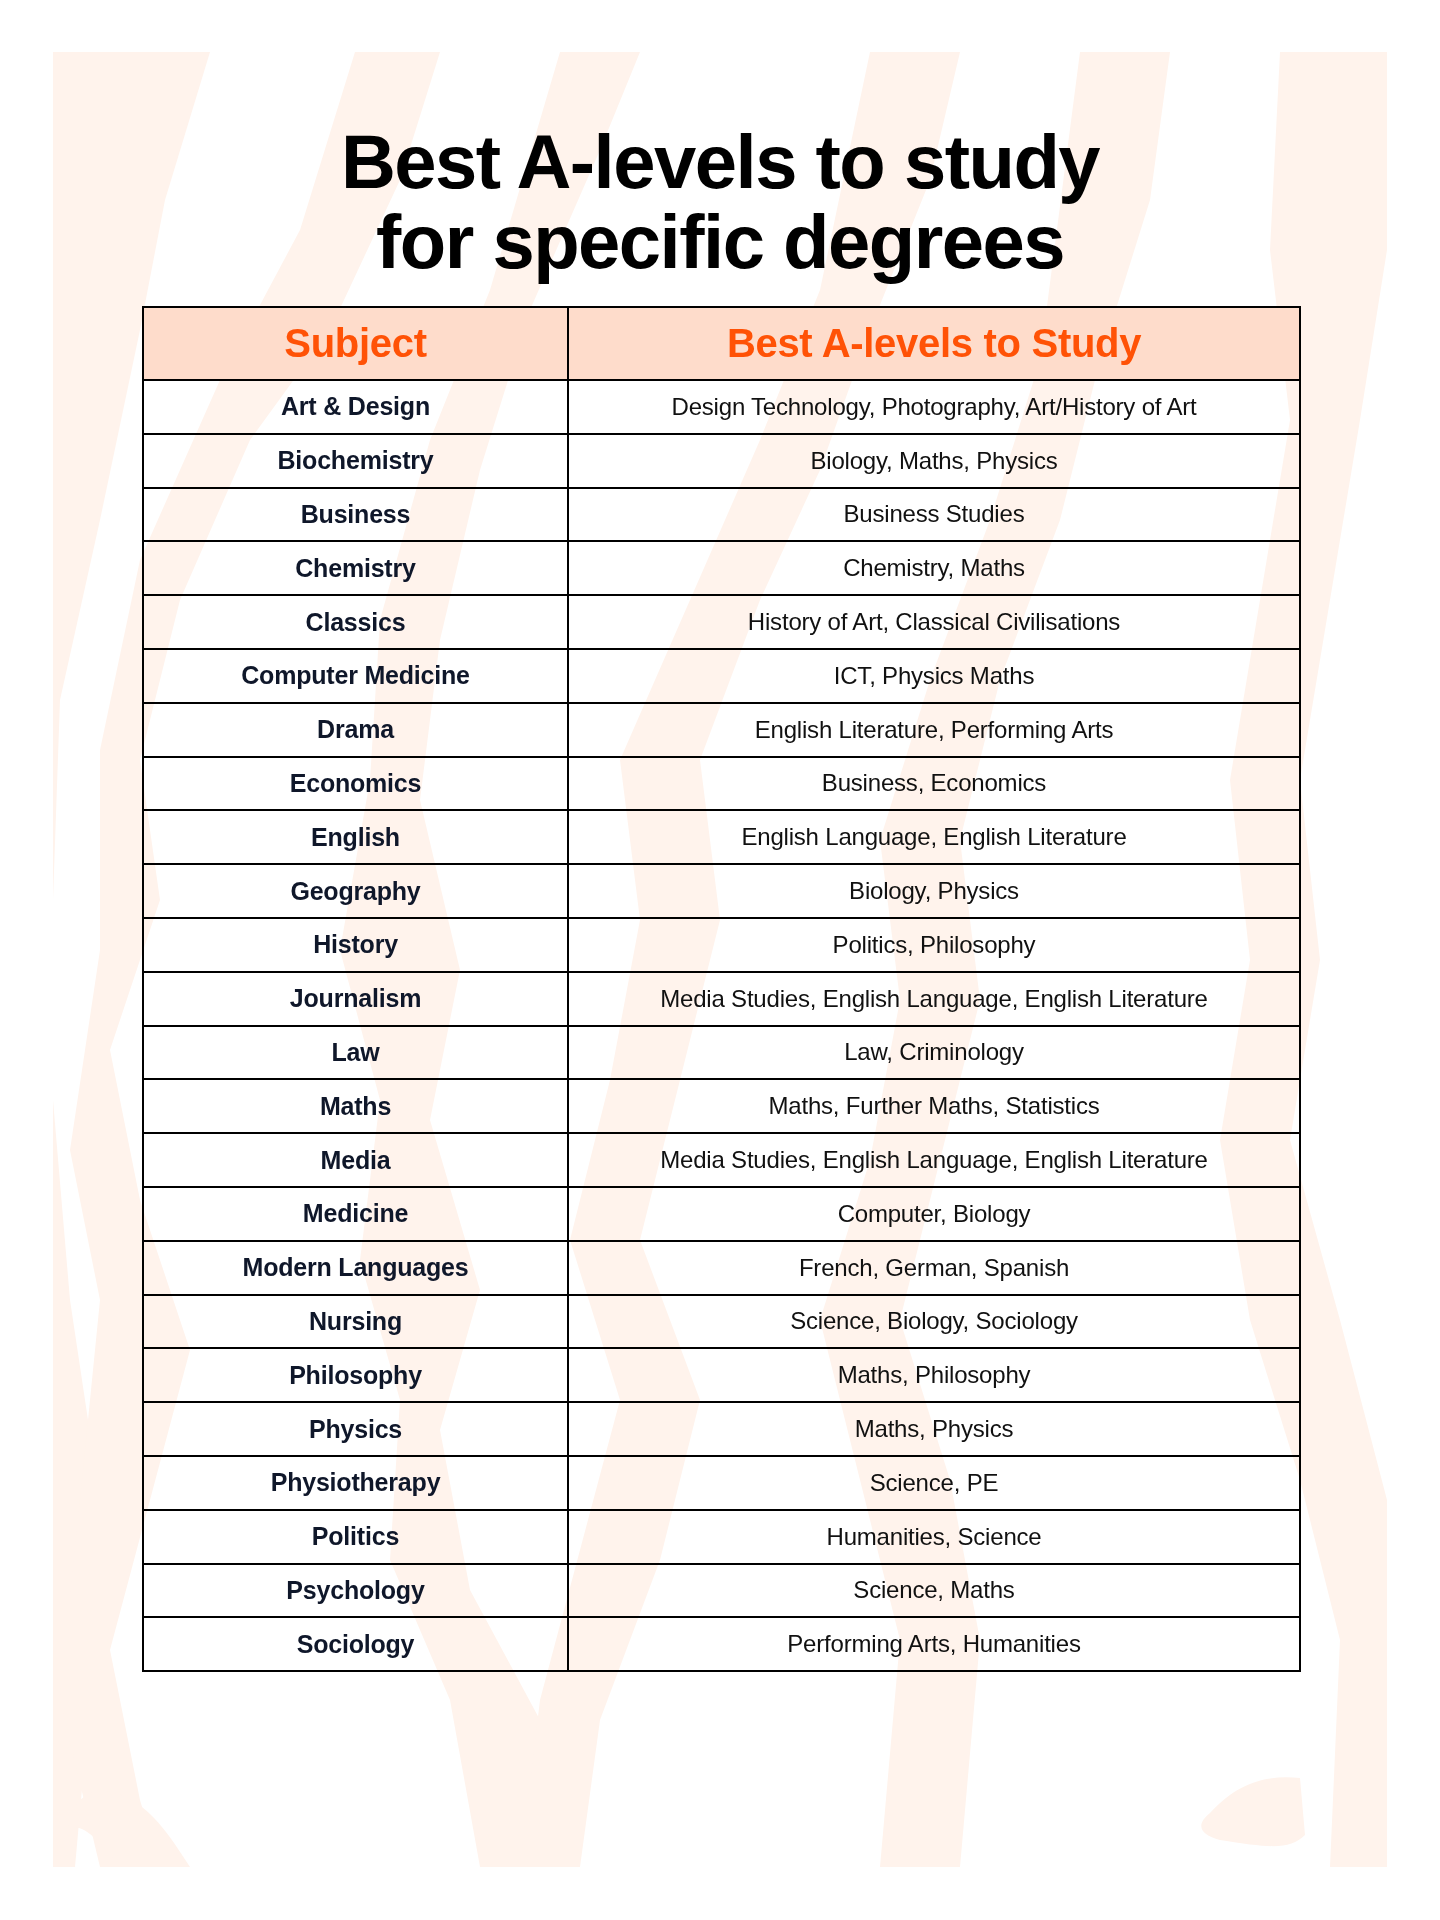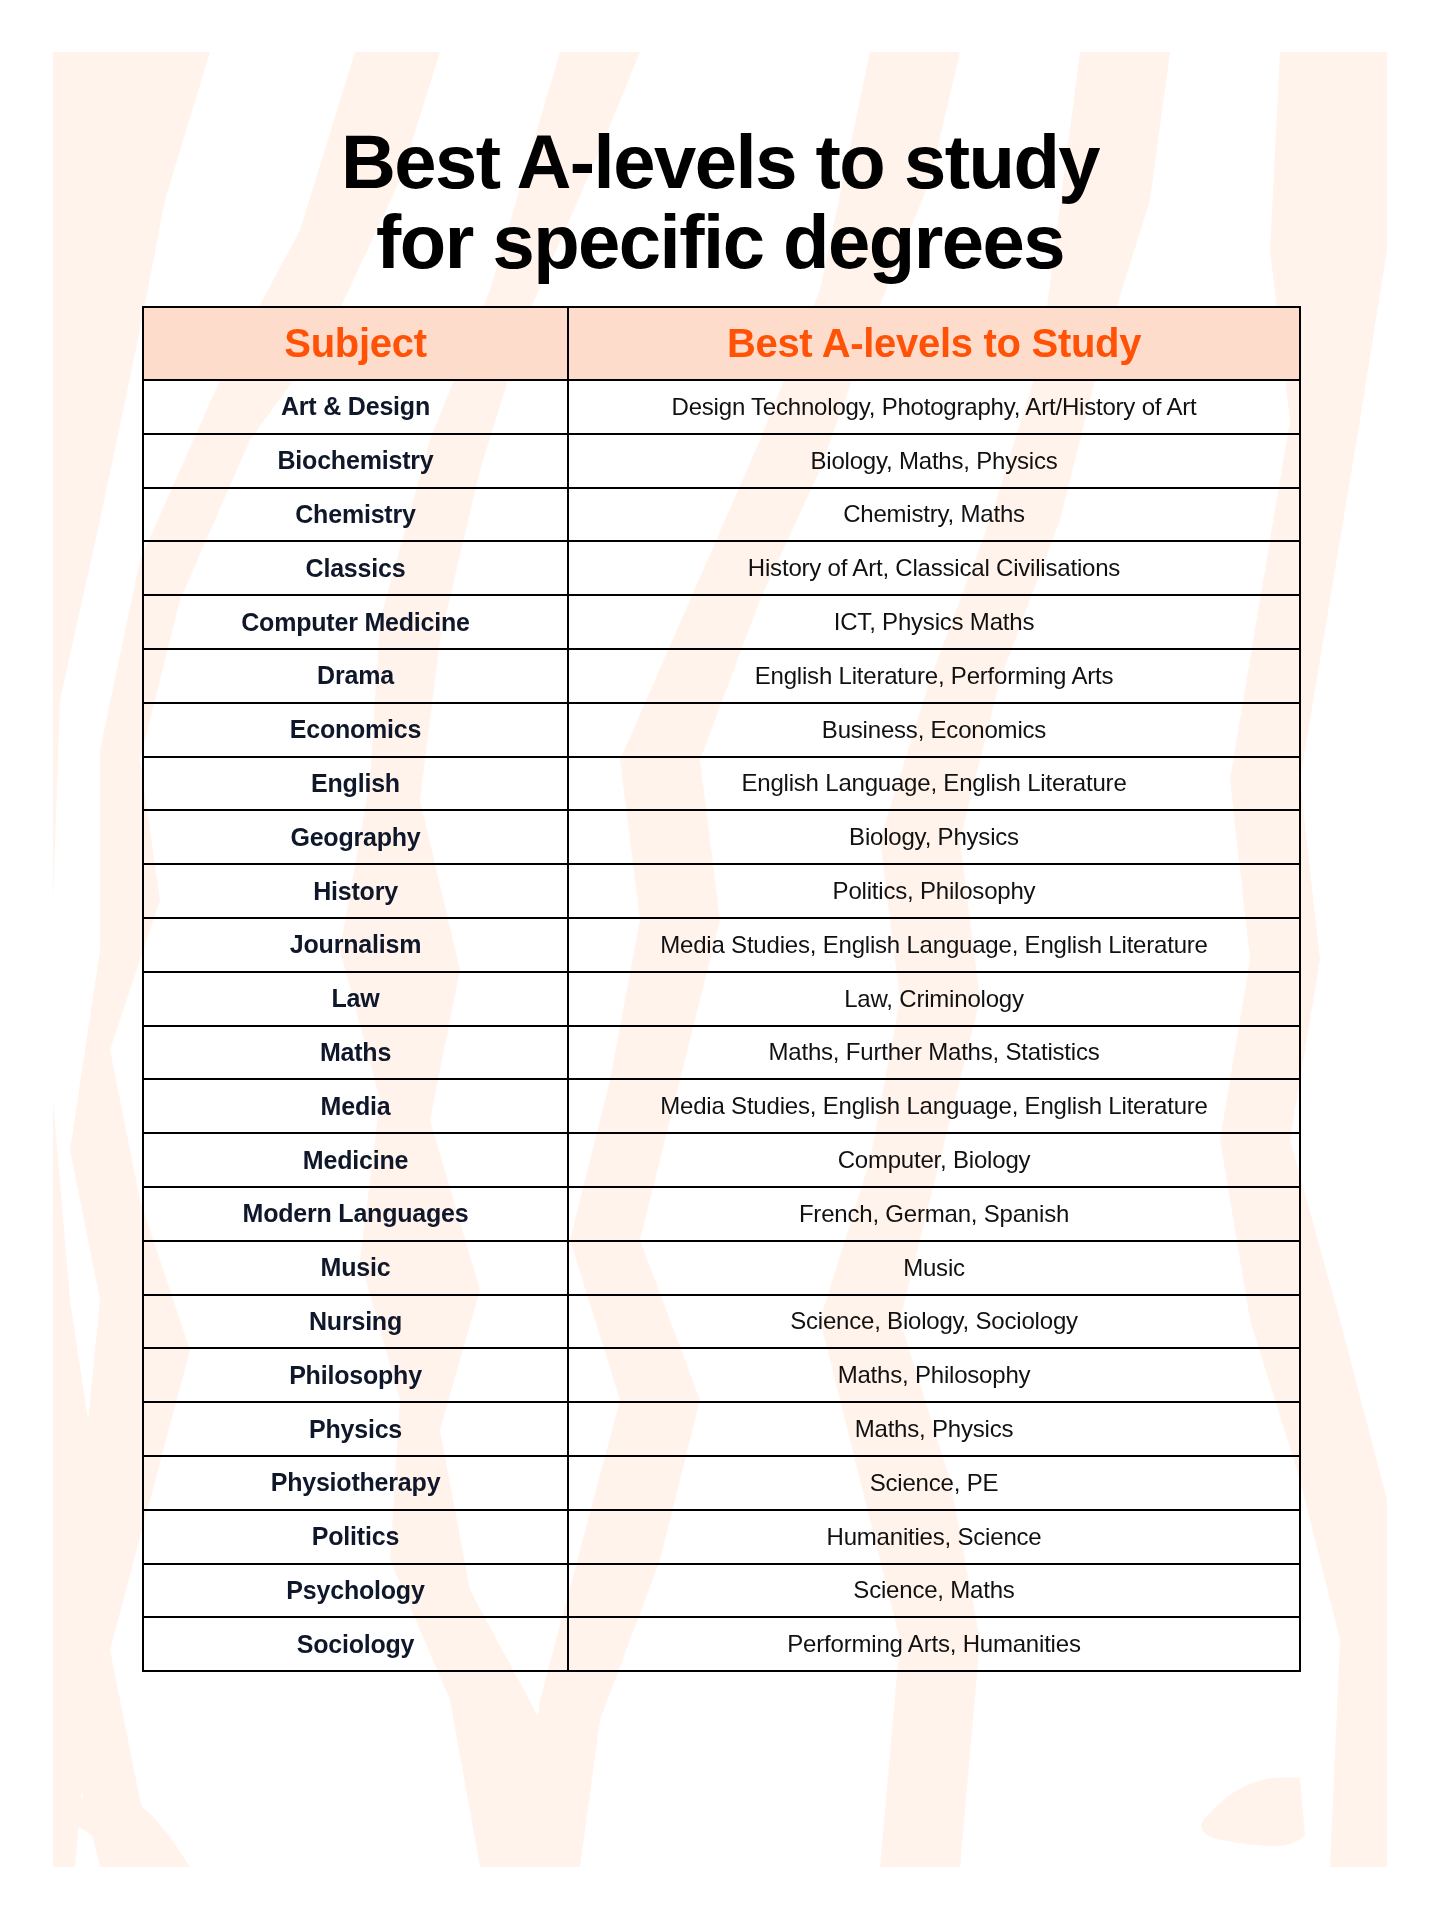--- a/index.html
+++ b/index.html
@@ -77,20 +77,24 @@
     <tbody id="rows">
       <tr>
           <td class="subject">Art &amp; Design</td>
           <td class="alevels">Design Technology, Photography, Art/History of Art</td>
         </tr>
       <tr>
           <td class="subject">Biochemistry</td>
           <td class="alevels">Biology, Maths, Physics</td>
         </tr>
       <tr>
+          <td class="subject">Business</td>
+          <td class="alevels">Business Studies</td>
+        </tr>
+      <tr>
           <td class="subject">Chemistry</td>
           <td class="alevels">Chemistry, Maths</td>
         </tr>
       <tr>
           <td class="subject">Classics</td>
           <td class="alevels">History of Art, Classical Civilisations</td>
         </tr>
       <tr>
           <td class="subject">Computer Medicine</td>
           <td class="alevels">ICT, Physics Maths</td>
@@ -133,24 +137,20 @@
         </tr>
       <tr>
           <td class="subject">Medicine</td>
           <td class="alevels">Computer, Biology</td>
         </tr>
       <tr>
           <td class="subject">Modern Languages</td>
           <td class="alevels">French, German, Spanish</td>
         </tr>
       <tr>
-          <td class="subject">Music</td>
-          <td class="alevels">Music</td>
-        </tr>
-      <tr>
           <td class="subject">Nursing</td>
           <td class="alevels">Science, Biology, Sociology</td>
         </tr>
       <tr>
           <td class="subject">Philosophy</td>
           <td class="alevels">Maths, Philosophy</td>
         </tr>
       <tr>
           <td class="subject">Physics</td>
           <td class="alevels">Maths, Physics</td>

